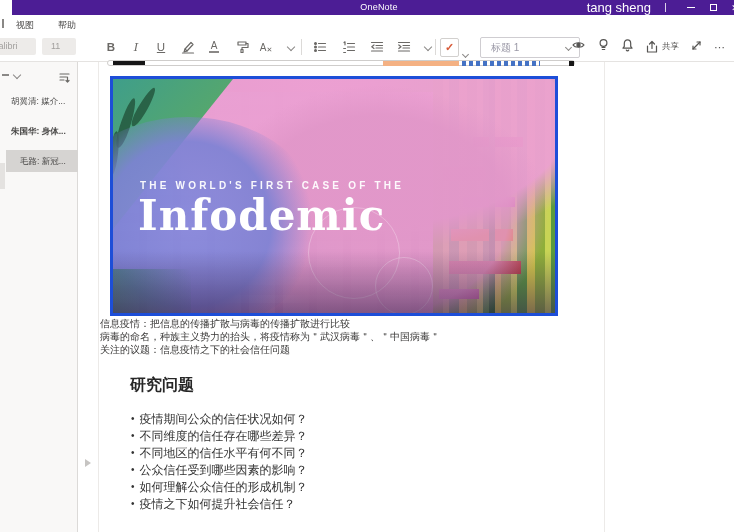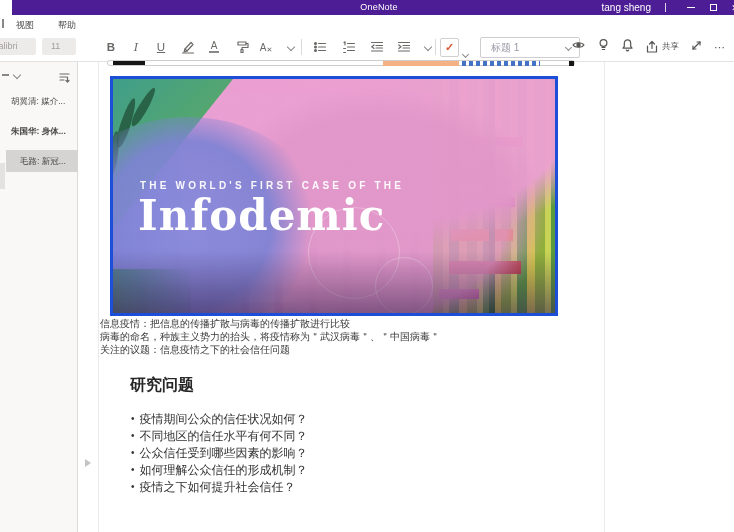--- a/index.html
+++ b/index.html
@@ -3,21 +3,21 @@
 <meta charset="utf-8">
 <style>
   * { margin:0; padding:0; box-sizing:border-box; }
   html,body { width:734px; height:532px; background:#fff; font-family:"Liberation Sans",sans-serif; }
   .window { position:relative; width:734px; height:532px; overflow:hidden; background:#fff; }
 
   
   .titlebar { position:absolute; left:0; top:0; width:734px; height:15px; background:#4c1d95; color:#fff;margin-left:12px; }
   .titlebar .app-title { position:absolute; left:0; right:0; top:0; height:15px; text-align:center; font-size:9px; line-height:15px; letter-spacing:.2px; }
   .tb-right { position:absolute; right:0; top:0; height:15px; display:flex; align-items:center; }
-  .tb-right .user { font-size:10px; padding:0 14px 0 6px; }
+  .tb-right .user { font-size:13px; padding:0 14px 0 6px; }
   .tb-right .sep { width:1px; height:9px; background:rgba(255,255,255,.8); margin-right:14px; }
   .tb-btn { width:22px; height:15px; display:flex; align-items:center; justify-content:center; font-size:9px; color:#fff; }
   .min-bar { width:8px; height:1px; background:#fff; display:inline-block; }
   .max-box { width:7px; height:7px; border:1px solid #fff; display:inline-block; }
 
   
   .ribbon { position:absolute; left:0; top:15px; width:734px; height:47px; background:#fff; border-bottom:1px solid #e5e3e1; }
   .menu-row { position:absolute; left:0; top:4px; height:16px; display:flex; align-items:flex-start; font-size:9px; color:#4a4948; }
   .menu-frag { width:2px; height:9px; background:#8a8886; margin-left:2px; }
   .menu-item { padding:0 12px; }
@@ -287,20 +287,21 @@
     <div class="notes">
       <div>信息疫情：把信息的传播扩散与病毒的传播扩散进行比较</div>
       <div>病毒的命名，种族主义势力的抬头，将疫情称为＂武汉病毒＂、＂中国病毒＂</div>
       <div>关注的议题：信息疫情之下的社会信任问题</div>
     </div>
 
     <div class="note-heading">研究问题</div>
 
     <div class="questions">
       <div class="q-item">疫情期间公众的信任状况如何？</div>
+      <div class="q-item">不同维度的信任存在哪些差异？</div>
       <div class="q-item">不同地区的信任水平有何不同？</div>
       <div class="q-item">公众信任受到哪些因素的影响？</div>
       <div class="q-item">如何理解公众信任的形成机制？</div>
       <div class="q-item">疫情之下如何提升社会信任？</div>
     </div>
 
     <div class="para-handle"></div>
   </div>
 
 </div>

